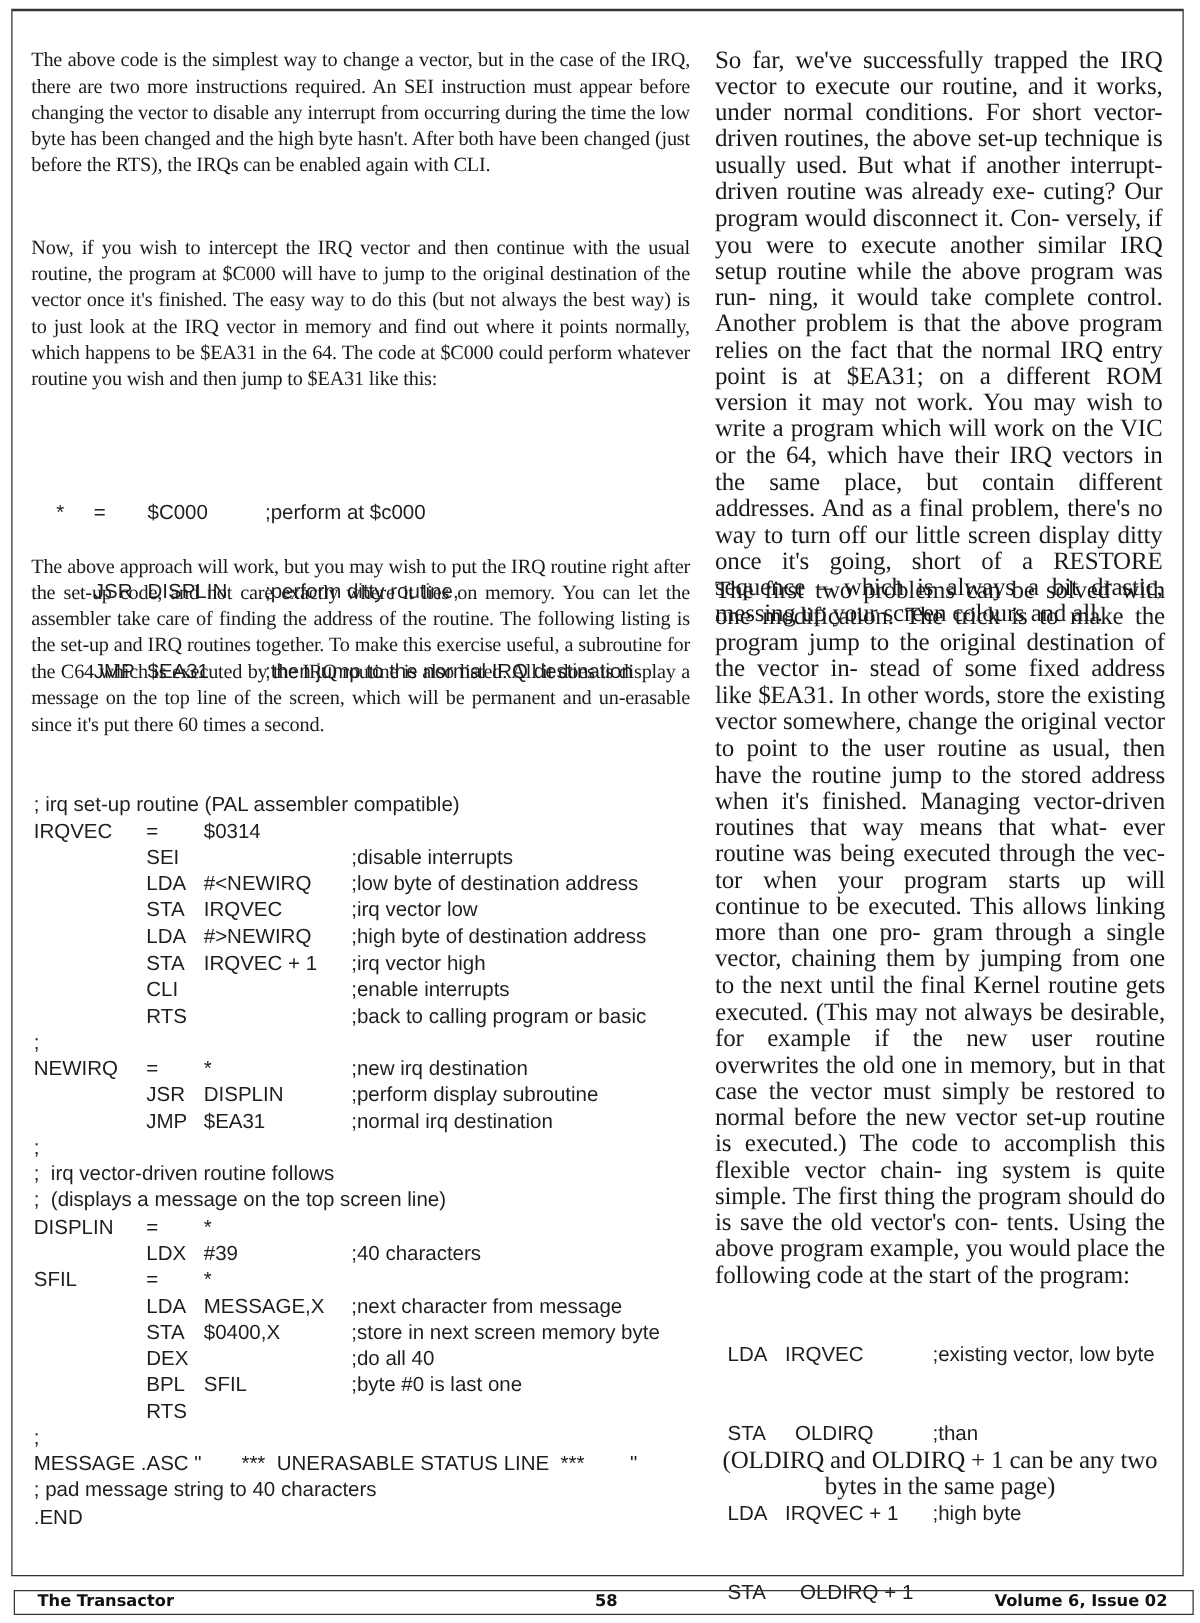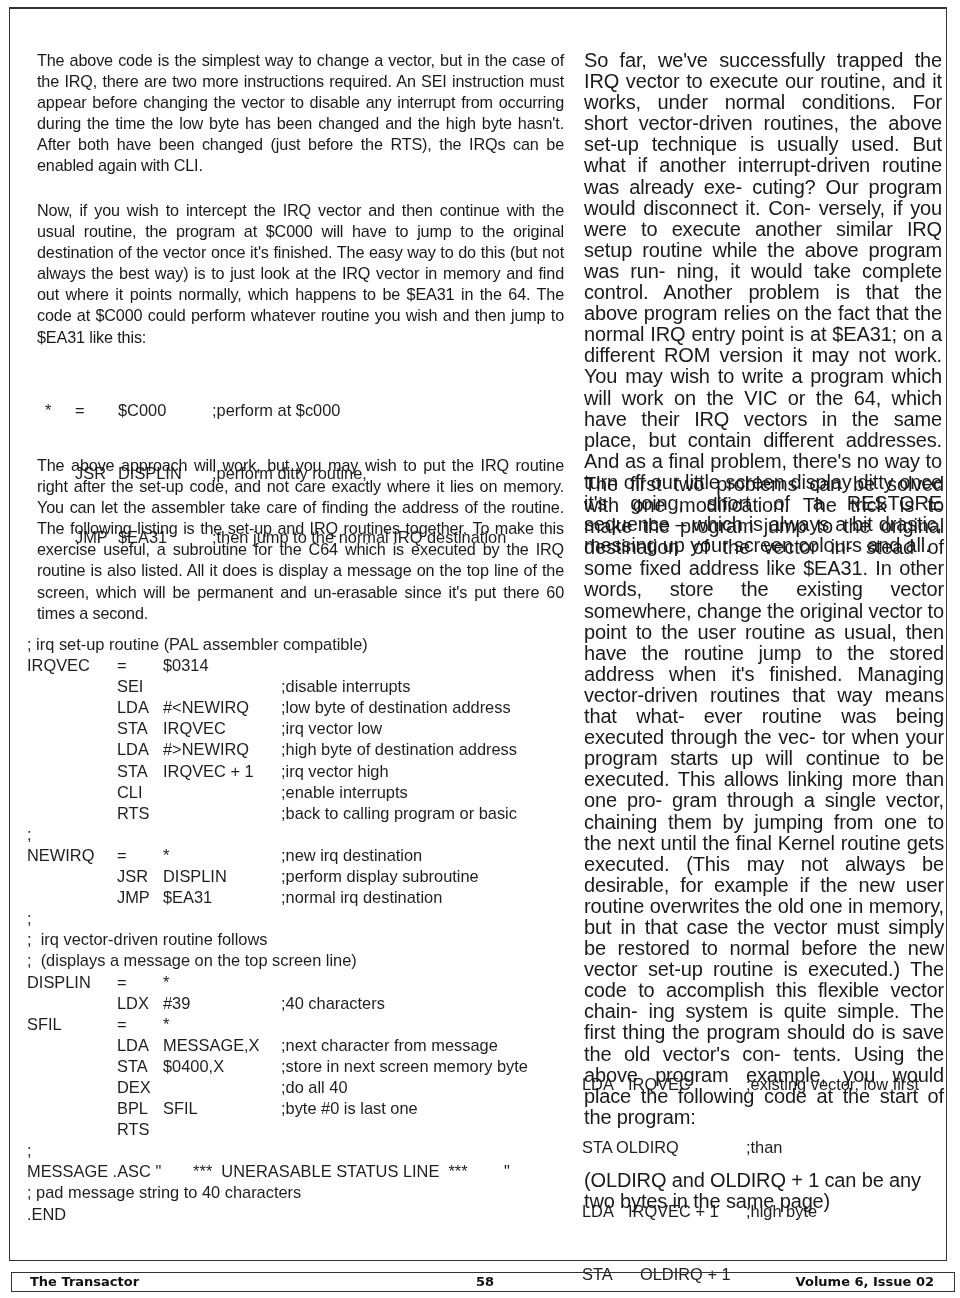--- a/index.html
+++ b/index.html
@@ -5,22 +5,22 @@
     html, body { margin: 0; padding: 0; background: #ffffff; }
     body { width: 960px; height: 1298px; position: relative; overflow: hidden; color: #1a1a1a; }
     .frame {
       position: absolute; left: 9px; top: 7px; width: 938px; height: 1254px;
       border: 1.5px solid #333; border-top-width: 2px; box-sizing: border-box;
     }
     .col { position: absolute; }
     .col-left { left: 25px; top: 38px; width: 527px; }
     .col-right { left: 572px; top: 38px; width: 358px; }
     .para {
-      font-family: Liberation Sans, sans-serif; font-size: 16.2px; line-height: 21.1px;
-      text-align: justify; margin: 12px; letter-spacing: -0.15px;
+      font-family: Liberation Serif, serif; font-size: 16.2px; line-height: 21.1px;
+      text-align: justify; margin: 0; letter-spacing: -0.15px;
     }
     .para.right { font-size: 20px; }
     .code {
       font-family: "Liberation Sans", sans-serif; font-size: 16.4px; line-height: 21.1px;
       position: absolute; white-space: pre; color: #1e1e1e;
     }
     .code .row { position: relative; height: 21.1px; }
     .code .row span { position: absolute; top: 0; }
     .footer {
       position: absolute; left: 11px; top: 1272px; width: 944px; height: 20px;
@@ -64,38 +64,38 @@
 </div>
 
 <div class="col col-right">
   <p class="para right" style="position:absolute;top:0;width:358px;">So far, we've successfully trapped the IRQ vector to execute our routine, and it works, under normal conditions. For short vector-driven routines, the above set-up technique is usually used. But what if another interrupt-driven routine was already exe- cuting? Our program would disconnect it. Con- versely, if you were to execute another similar IRQ setup routine while the above program was run- ning, it would take complete control. Another problem is that the above program relies on the fact that the normal IRQ entry point is at $EA31; on a different ROM version it may not work. You may wish to write a program which will work on the VIC or the 64, which have their IRQ vectors in the same place, but contain different addresses. And as a final problem, there's no way to turn off our little screen display ditty once it's going, short of a RESTORE sequence – which is always a bit drastic, messing up your screen colours and all.</p>
   <p class="para right" style="position:absolute;top:424px;width:360px;">The first two problems can be solved with one modification. The trick is to make the program jump to the original destination of the vector in- stead of some fixed address like $EA31. In other words, store the existing vector somewhere, change the original vector to point to the user routine as usual, then have the routine jump to the stored address when it's finished. Managing vector-driven routines that way means that what- ever routine was being executed through the vec- tor when your program starts up will continue to be executed. This allows linking more than one pro- gram through a single vector, chaining them by jumping from one to the next until the final Kernel routine gets executed. (This may not always be desirable, for example if the new user routine overwrites the old one in memory, but in that case the vector must simply be restored to normal before the new vector set-up routine is executed.) The code to accomplish this flexible vector chain- ing system is quite simple. The first thing the program should do is save the old vector's con- tents. Using the above program example, you would place the following code at the start of the program:</p>
 
   <div class="code" style="left:10px;top:994px;width:350px;">
     <div class="row">
       <span style="left:0">LDA</span>
       <span style="left:46px">IRQVEC</span>
-      <span style="left:164px">;existing vector, low first</span>
+      <span style="left:164px">;existing vector, low byte</span>
     </div>
     <div class="row">
       <span style="left:0">STA</span>
-      <span style="left:34px">OLDIRQ</span>
+      <span style="left:54px">OLDIRQ</span>
       <span style="left:164px">;than</span>
     </div>
     <div class="row">
       <span style="left:0">LDA</span>
       <span style="left:46px">IRQVEC + 1</span>
       <span style="left:164px">;high byte</span>
     </div>
     <div class="row">
       <span style="left:0">STA</span>
       <span style="left:58px">OLDIRQ + 1</span>
     </div>
   </div>
 
-  <p class="para right" style="position:absolute;top:1120px;width:360px;text-align:left;">(OLDIRQ and OLDIRQ + 1 can be any two bytes in the same page)</p>
+  <p class="para right" style="position:absolute;top:1120px;width:360px;text-align:center;">(OLDIRQ and OLDIRQ + 1 can be any two bytes in the same page)</p>
 </div>
 
 <div class="footer">
   <span style="left:18px">The Transactor</span>
   <span style="left:464px">58</span>
   <span style="right:20px">Volume 6, Issue 02</span>
 </div>
 
 </body></html>

